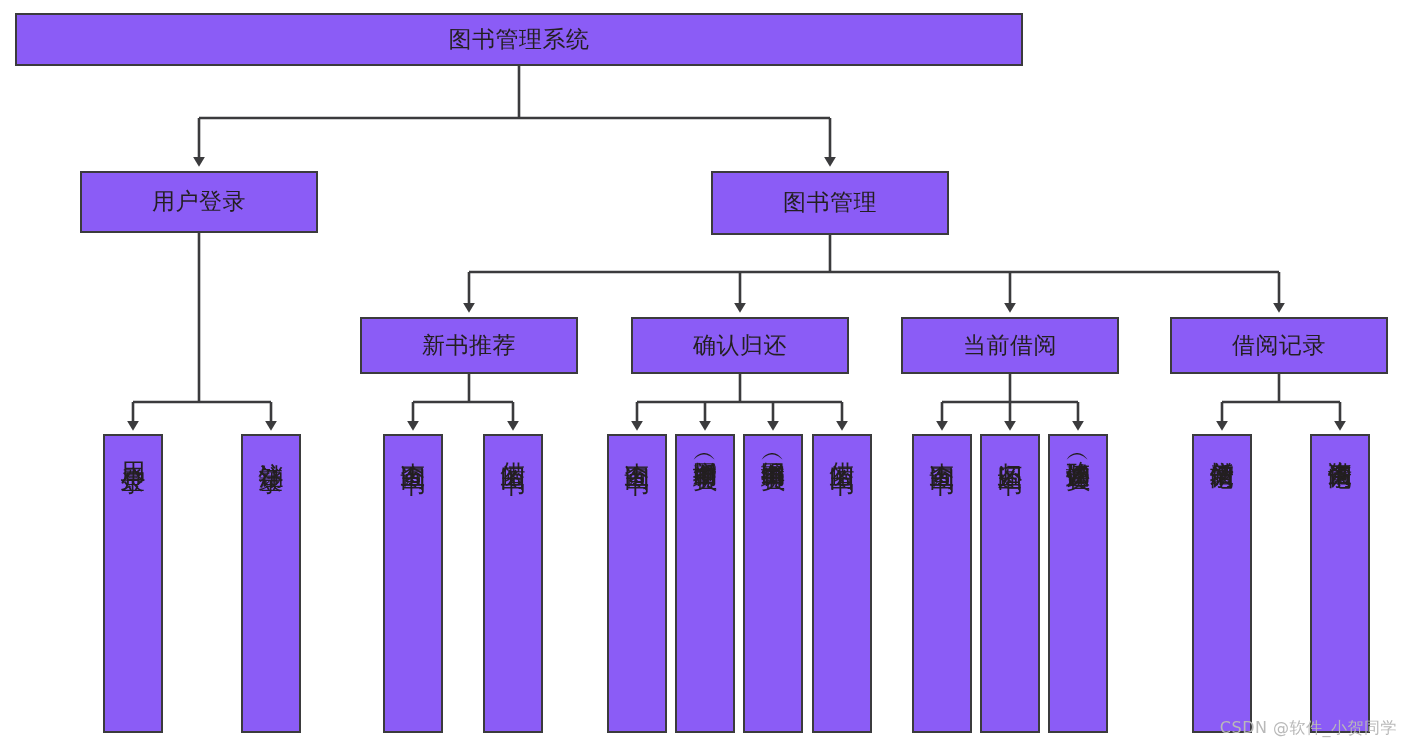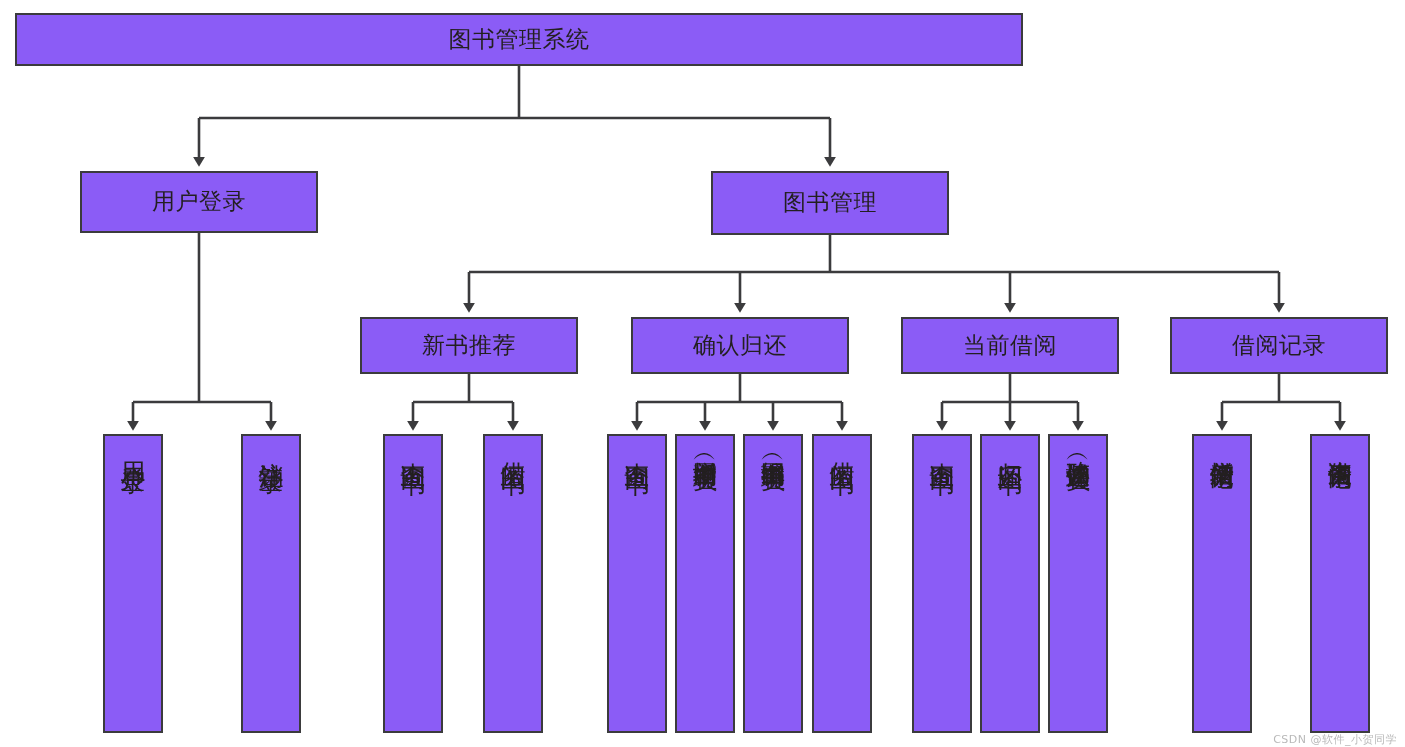--- a/index.html
+++ b/index.html
@@ -59,22 +59,22 @@
     letter-spacing: 3px;
     white-space: nowrap;
   }
   .node.vert.narrowtext .label {
     font-size: 24px;
     letter-spacing: 1px;
   }
   #watermark {
     position: absolute;
     right: 8px;
-    bottom: 0;
-    font-size: 11px;
+    bottom: 8px;
+    font-size: 16px;
     color: #b9b9b9;
     letter-spacing: 0.5px;
     white-space: nowrap;
     margin-left: 8px;
   }
 </style>
 </head>
 <body>
 
 <div id="diagram-root">

